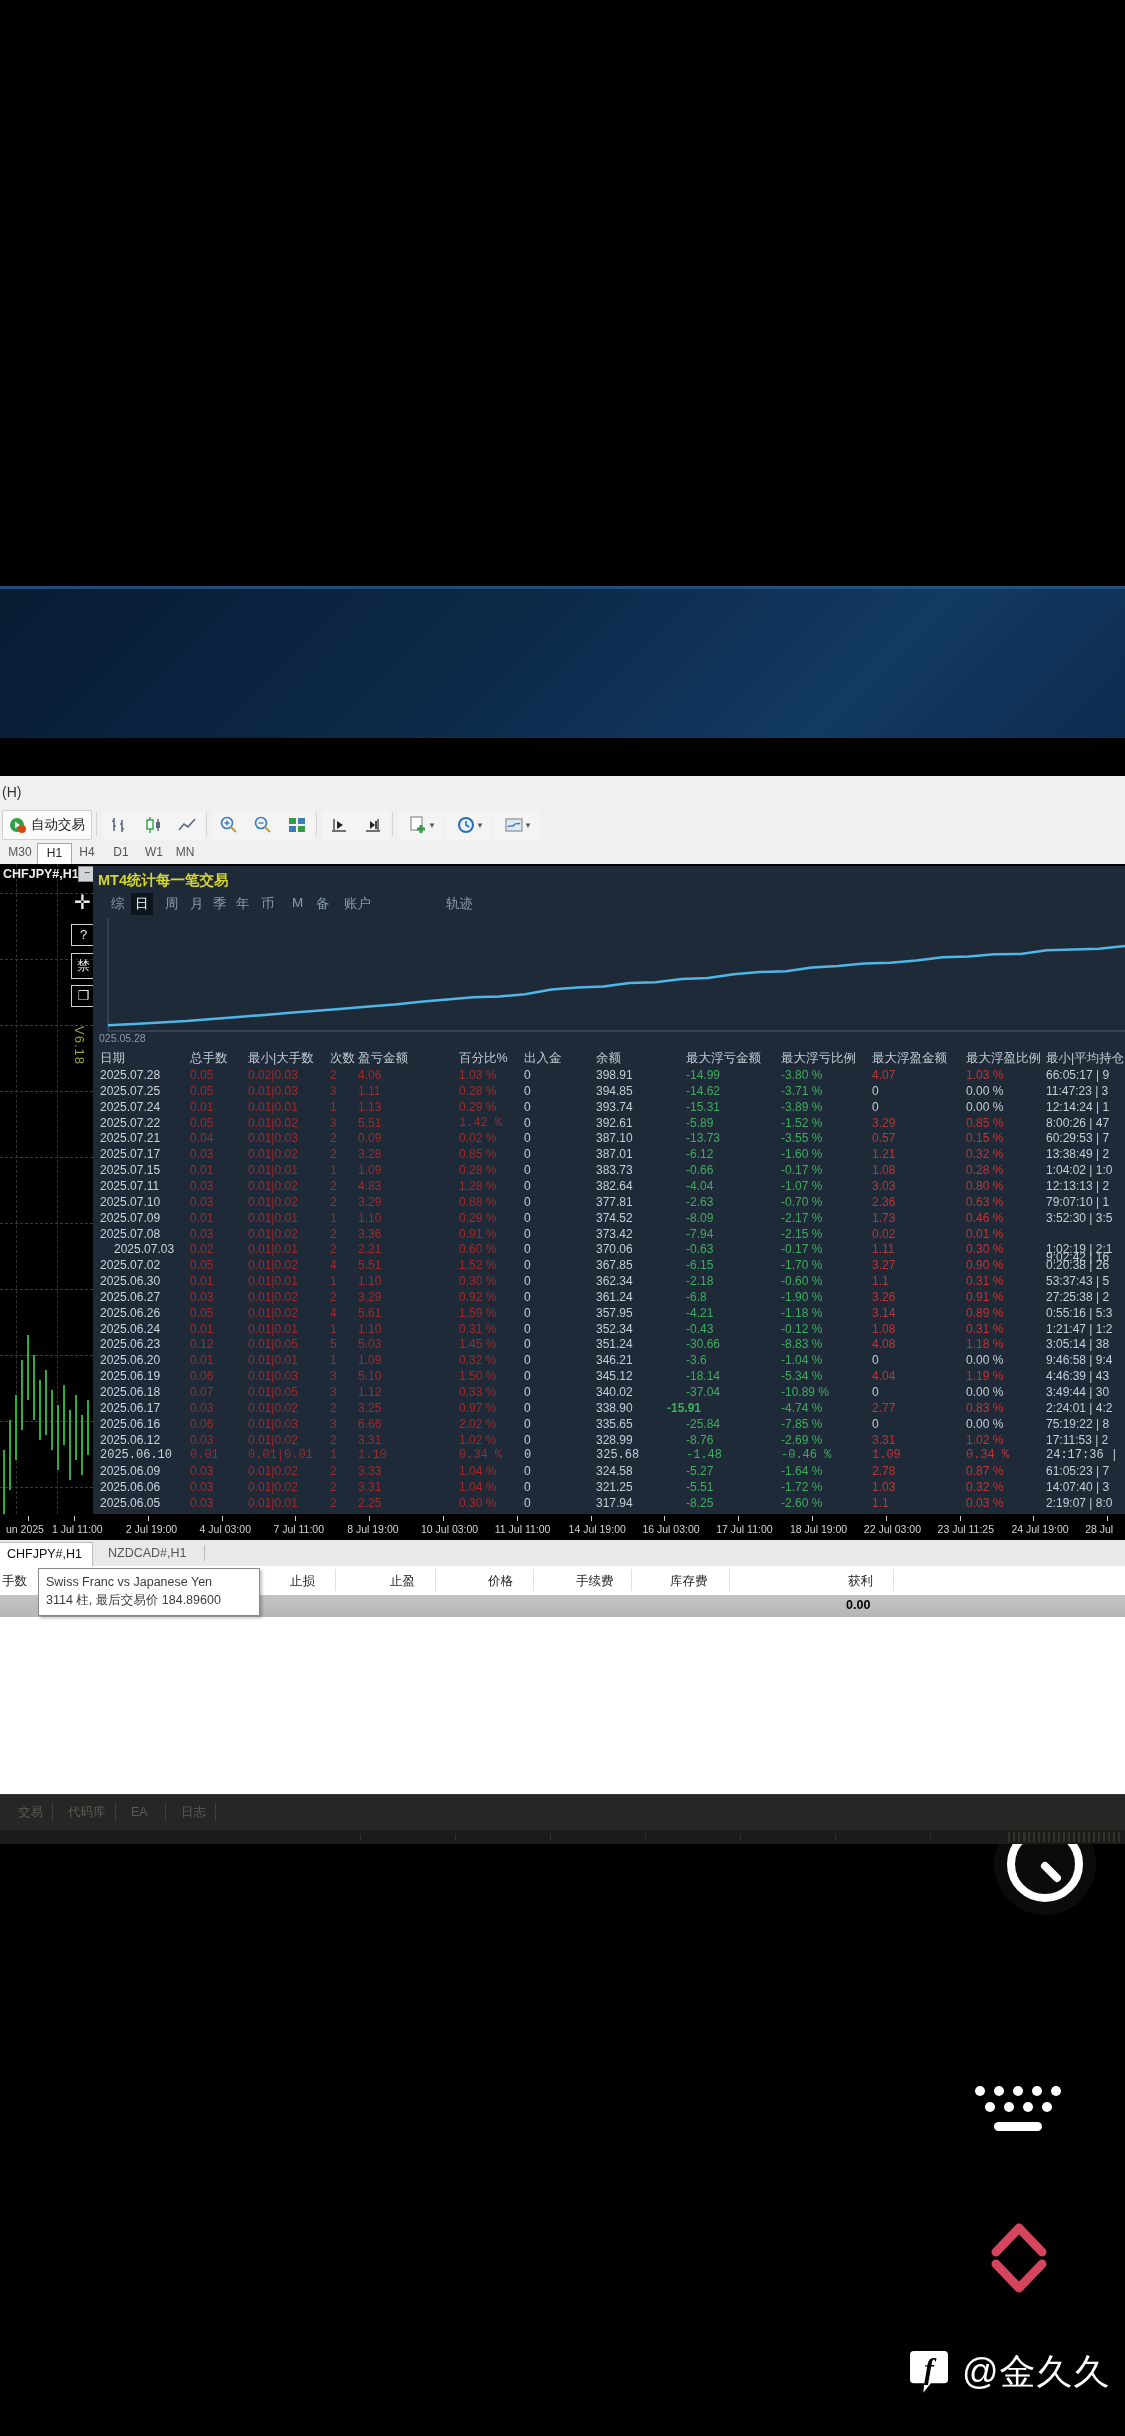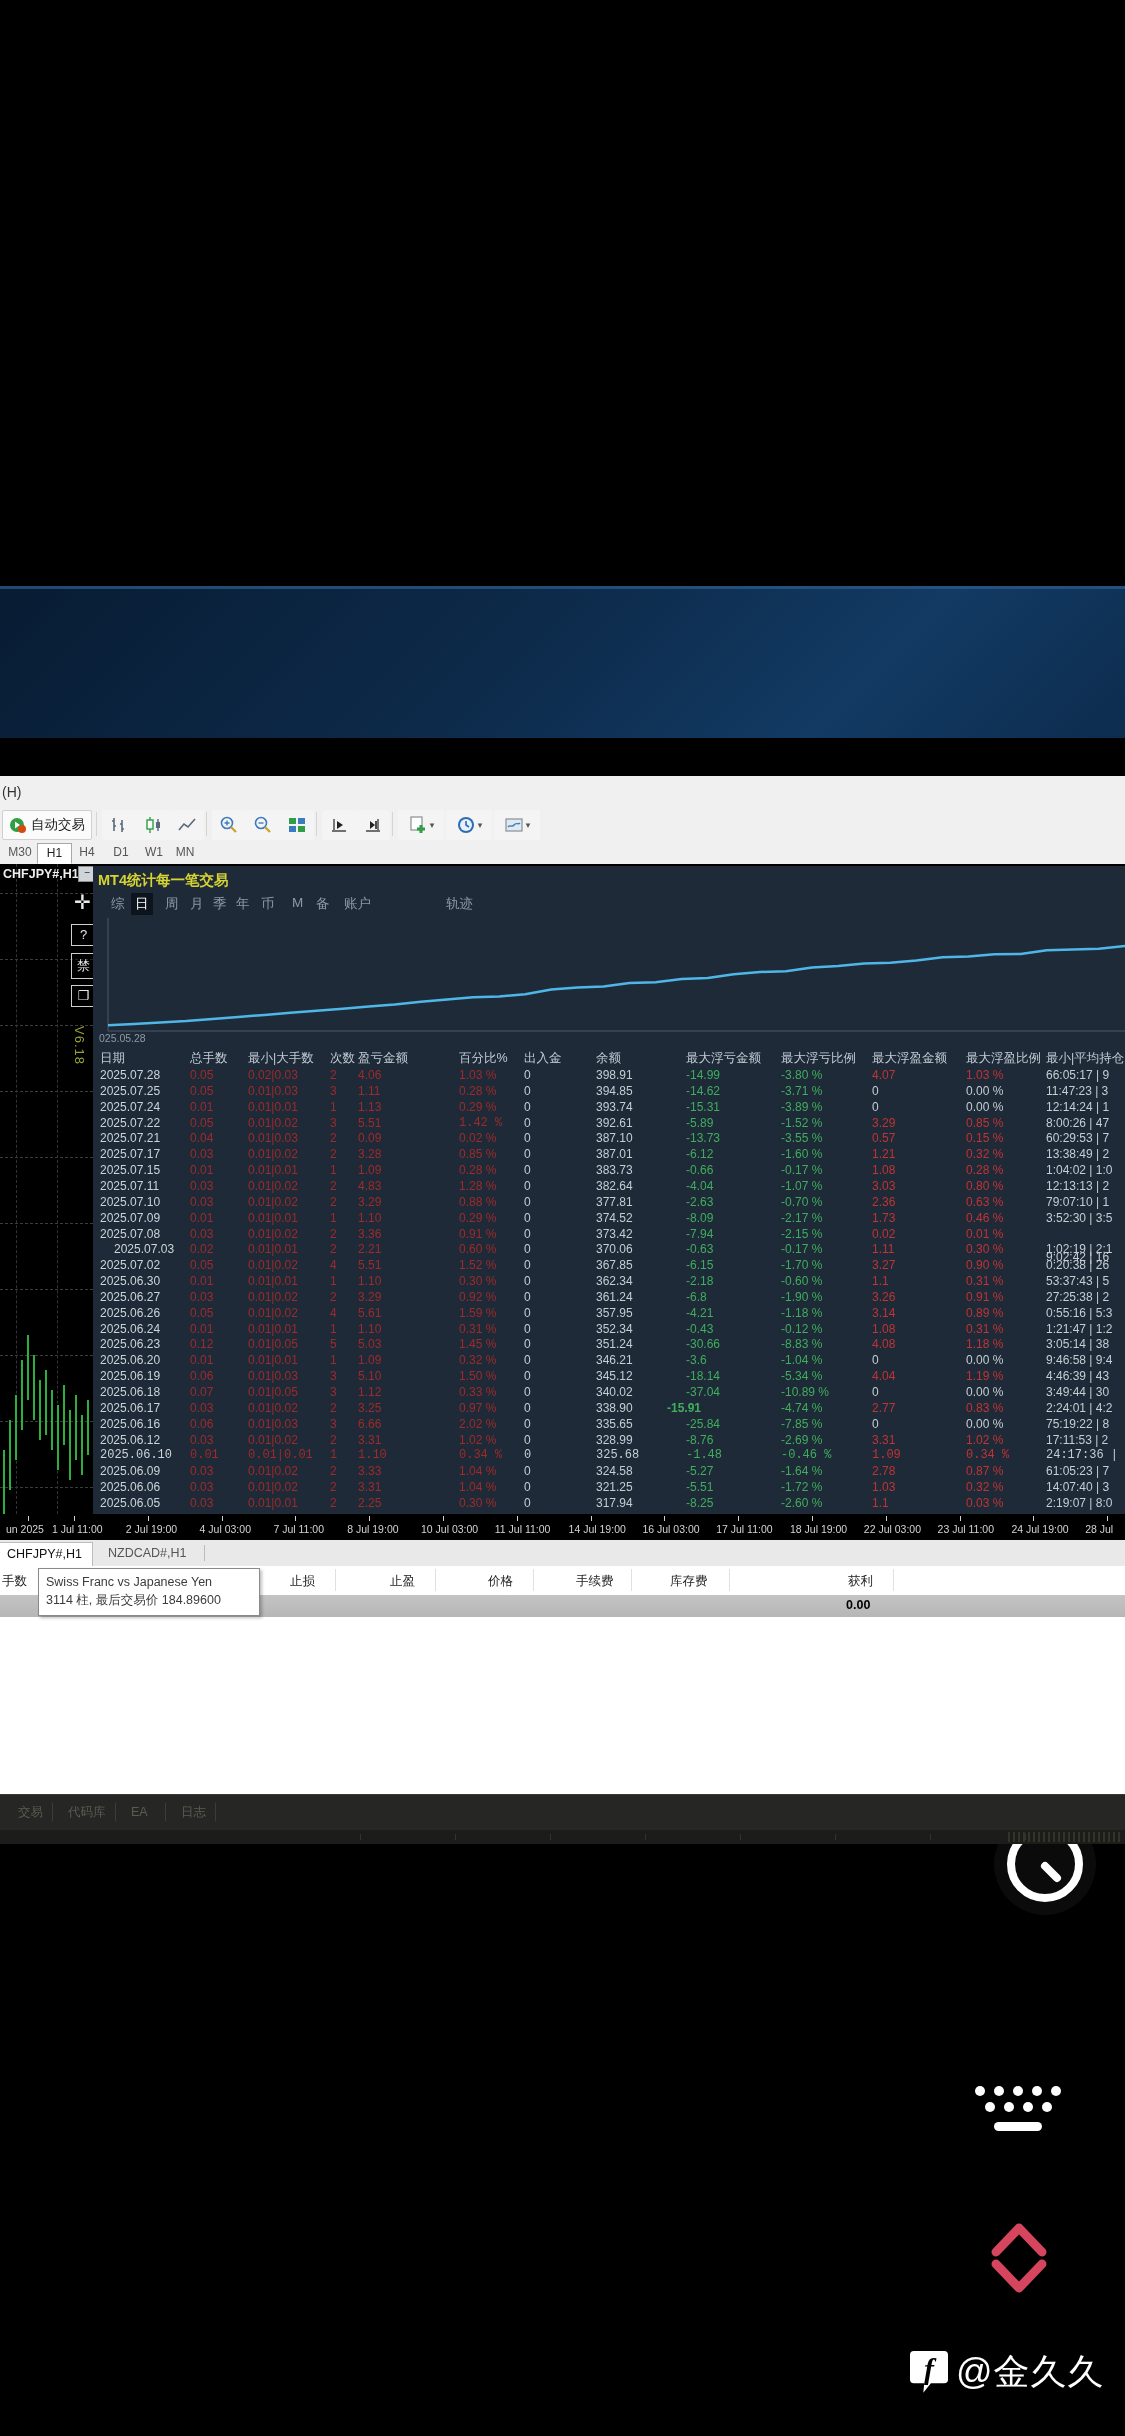--- a/index.html
+++ b/index.html
@@ -96,21 +96,21 @@
   .termsep{top:8px;width:1px;height:18px;background:#3c3c38;}
   #statusstrip{left:0;top:1830px;width:1125px;height:14px;background:#1c1c1a;}
   .sstick{top:4px;width:1px;height:6px;background:#34342e;}
   #conn-pattern{left:1008px;top:2px;width:112px;height:10px;
     background:repeating-linear-gradient(90deg,#3a392c 0 2px,transparent 2px 5px);opacity:.8;}
 
   
   #kbd-icon{left:972px;top:2082px;width:92px;height:52px;}
   #collapse-icon{left:990px;top:2218px;width:58px;height:76px;}
   #watermark{left:910px;top:2346px;width:210px;height:52px;display:flex;align-items:center;}
-  #wm-text{font-size:36px;color:#fff;font-weight:500;margin-left:6px;letter-spacing:1px;}
+  #wm-text{font-size:36px;color:#fff;font-weight:500;margin-left:12px;letter-spacing:1px;}
 </style>
 </head>
 <body>
 
 <div id="screen">
 
   <div id="desktop" class="abs">
     <div id="desktop-topline" class="abs"></div>
   </div>
 
@@ -742,21 +742,21 @@
         <div class="axlabel abs" style="left: 568.6px;">14 Jul 19:00</div>
         <div class="tick abs" style="left: 590.6px;"></div>
         <div class="axlabel abs" style="left: 642.4px;">16 Jul 03:00</div>
         <div class="tick abs" style="left: 664.4px;"></div>
         <div class="axlabel abs" style="left: 716.2px;">17 Jul 11:00</div>
         <div class="tick abs" style="left: 738.2px;"></div>
         <div class="axlabel abs" style="left: 790px;">18 Jul 19:00</div>
         <div class="tick abs" style="left: 812px;"></div>
         <div class="axlabel abs" style="left: 863.8px;">22 Jul 03:00</div>
         <div class="tick abs" style="left: 885.8px;"></div>
-        <div class="axlabel abs" style="left: 937.6px;">23 Jul 11:00</div>
+        <div class="axlabel abs" style="left: 937.6px;">23 Jul 11:25</div>
         <div class="tick abs" style="left: 959.6px;"></div>
         <div class="axlabel abs" style="left: 1011.4px;">24 Jul 19:00</div>
         <div class="tick abs" style="left: 1033.4px;"></div>
         <div class="axlabel abs" style="left: 1085.2px;">28 Jul</div>
         <div class="tick abs" style="left: 1107.2px;"></div>
       </div>
 
     <svg id="pointer-circle" class="abs" viewBox="0 0 104 104">
       <circle cx="52" cy="52" r="51" fill="rgba(12,12,12,0.88)"></circle>
       <circle cx="52" cy="52" r="34" fill="none" stroke="#fff" stroke-width="8"></circle>

